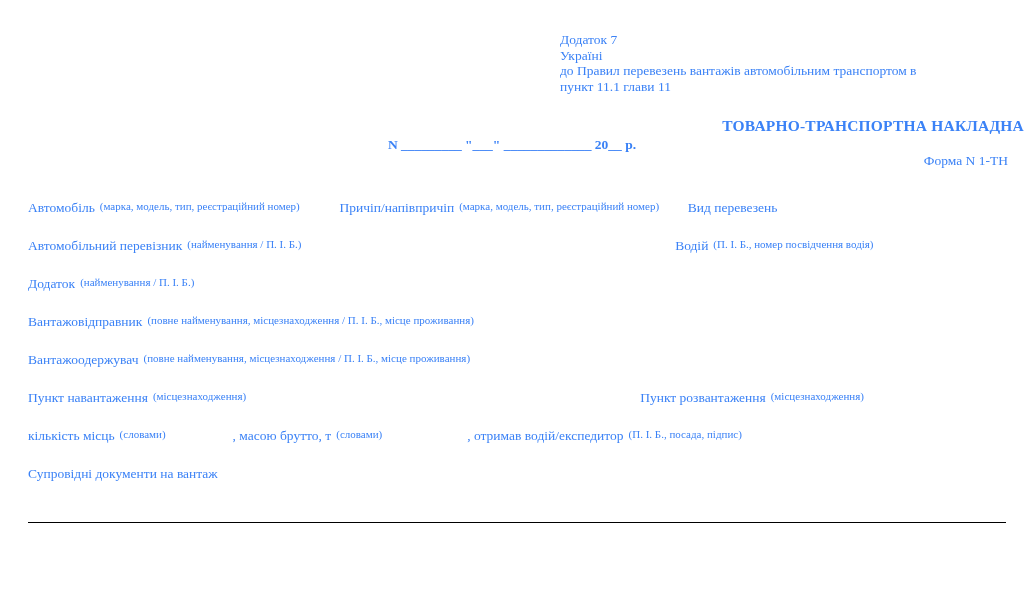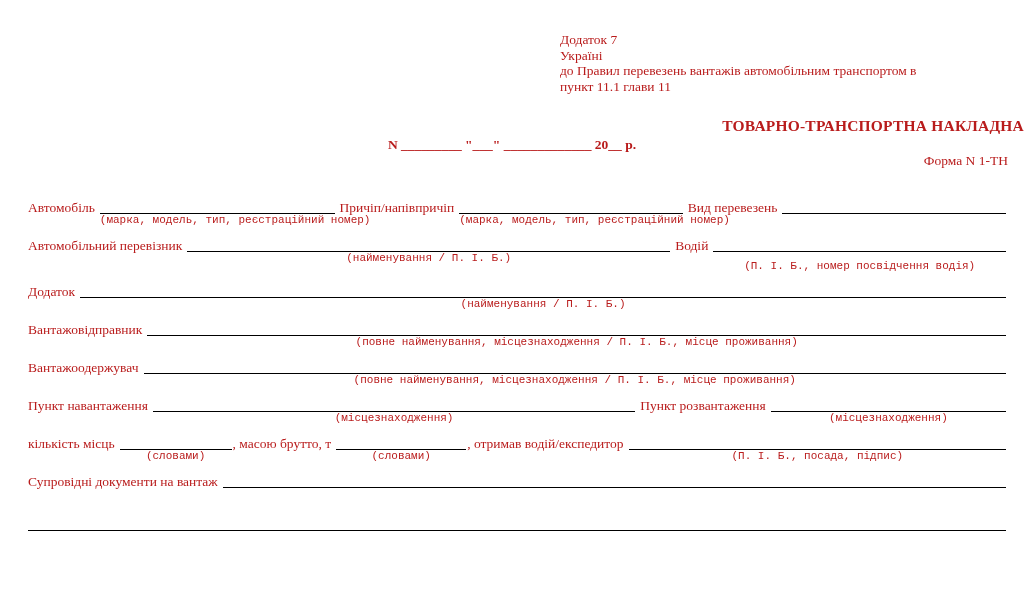--- a/index.html
+++ b/index.html
@@ -2,21 +2,21 @@
 <html><head>
 <meta charset="utf-8">
 <style>
   * { box-sizing: border-box; }
   html, body { margin: 0; padding: 0; background: #ffffff; }
   .page {
     position: relative;
     width: 1024px;
     height: 597px;
     background: #ffffff;
-    color: #b91c1c;
+    color: #3b82f6;
     font-family: "Liberation Serif", "DejaVu Serif", serif;
     overflow: hidden;
   }
   .appendix {
     position: absolute;
     left: 560px;
     top: 32px;
     width: 452px;
     font-size: 13.5px;
     line-height: 15.5px;
@@ -63,23 +63,22 @@
   .lbl {
     font-size: 13.5px;
     line-height: 16px;
     white-space: nowrap;
     padding-right: 5px;
   }
   .lbl.mid { padding-left: 5px; }
   .lbl.comma { padding-left: 1px; }
   .field {
     display: flex;
-    flex-direction: column;
+    flex-direction: row;
     min-width: 0;
-    font-family: Liberation Mono, monospace;
   }
   .line {
     display: block;
     height: 14px;
     border-bottom: 1px solid #000000;
   }
   .hint {
     display: block;
     text-align: center;
     font-size: 11px;
@@ -89,21 +88,21 @@
   .cont-line {
     margin-top: 16px;
     height: 14px;
     border-bottom: 1px solid #000000;
   }
   
   .f-vehicle   { flex: 1.05; }
   .f-trailer   { flex: 1.0; }
   .f-transport { flex: 1.0; }
   .f-carrier   { flex: 1.65; }
-  .f-driver    { flex: 1.0; gap: 8px; }
+  .f-driver    { flex: 1.0; }
   .f-grow      { flex: 1; }
   .f-loading   { flex: 2.05; }
   .f-unloading { flex: 1.0; }
   .f-places    { flex: 0 0 112px; }
   .f-weight    { flex: 0 0 130px; }
   .f-total     { flex: 2.05; }
   .f-vat       { flex: 1.0; }
 </style>
 </head>
 <body>

